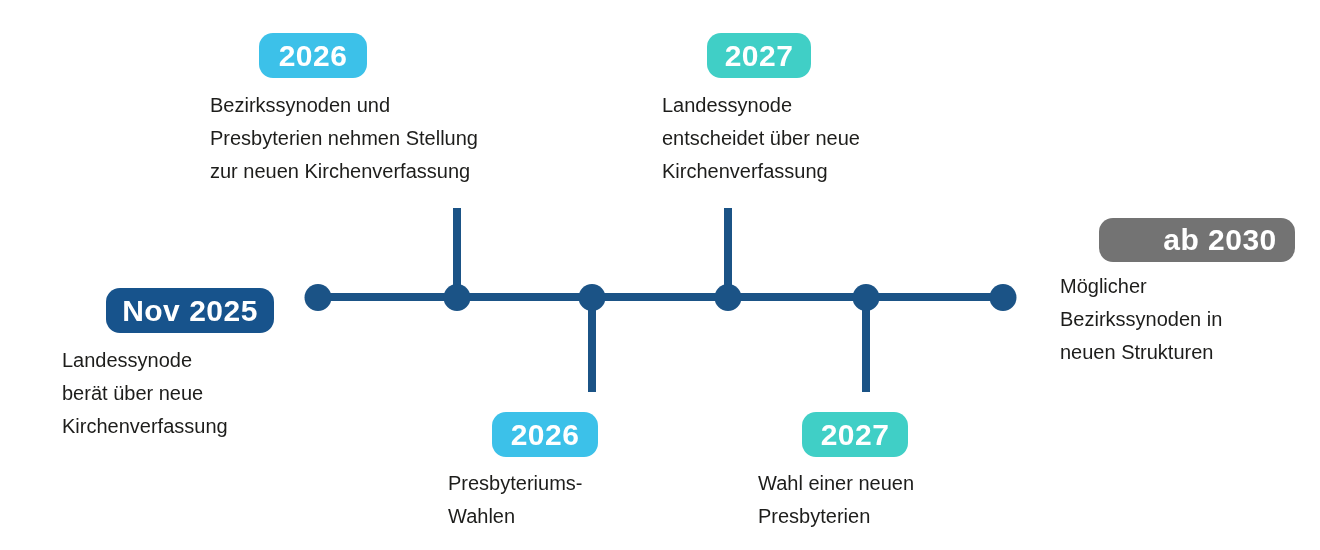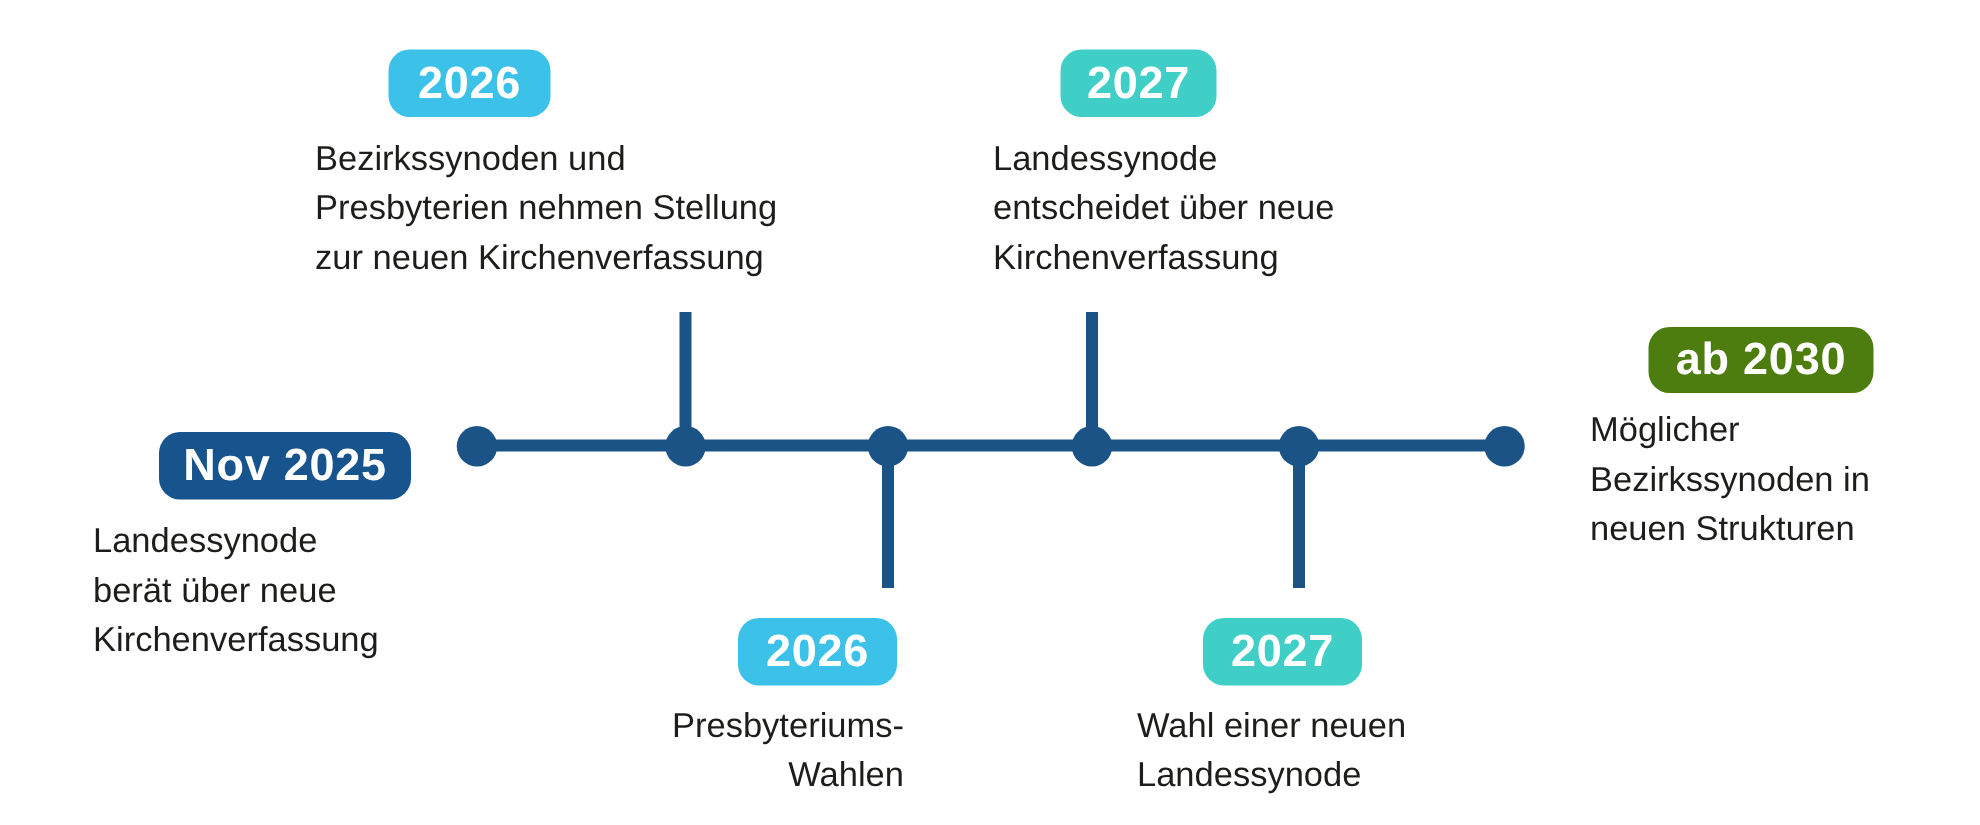--- a/index.html
+++ b/index.html
@@ -55,38 +55,38 @@
     font-size: 30px;
     font-weight: bold;
     letter-spacing: 0.5px;
     white-space: nowrap;
     margin-left: 44px;
   }
 
   
   .desc {
     position: absolute;
-    font-size: 23px;
+    font-size: 20px;
     line-height: 33px;
     color: #1d1d1b;
     white-space: pre-line;
   }
 
   
   .badge.nov2025   { left: 62px;   top: 288px; width: 168px; }
   .badge.y2026top  { left: 215px;  top: 33px;  width: 108px; }
   .badge.y2027top  { left: 663px;  top: 33px;  width: 104px; }
   .badge.y2026bot  { left: 448px;  top: 412px; width: 106px; }
   .badge.y2027bot  { left: 758px;  top: 412px; width: 106px; }
   .badge.ab2030    { left: 1055px; top: 218px; width: 150px; height: 44px; }
 
   .desc.nov2025  { left: 62px;   top: 344px; }
   .desc.y2026top { left: 210px;  top: 89px; }
   .desc.y2027top { left: 662px;  top: 89px; }
-  .desc.y2026bot { left: 448px;  top: 467px; text-align: right; }
+  .desc.y2026bot { left: 448px;  top: 467px; }
   .desc.y2027bot { left: 758px;  top: 467px; }
   .desc.ab2030   { left: 1060px; top: 270px; }
 </style>
 </head>
 <body>
 
 <div class="canvas">
 
   <div class="tl-line"></div>
 
@@ -116,20 +116,20 @@
   <div class="desc y2026bot">Presbyteriums-
 Wahlen</div>
 
   <div class="badge y2027top" style="background-color: rgb(64, 207, 198);">2027</div>
   <div class="desc y2027top">Landessynode
 entscheidet über neue
 Kirchenverfassung</div>
 
   <div class="badge y2027bot" style="background-color: rgb(64, 207, 198);">2027</div>
   <div class="desc y2027bot">Wahl einer neuen
-Landessynode</div>
+Presbyterien</div>
 
-  <div class="badge ab2030" style="background-color: #4d7c0f;">ab 2030</div>
+  <div class="badge ab2030" style="background-color: #737373; padding-left: 46px;">ab 2030</div>
   <div class="desc ab2030">Möglicher
 Bezirkssynoden in
 neuen Strukturen</div>
 
 </div>
 
 </body></html>

